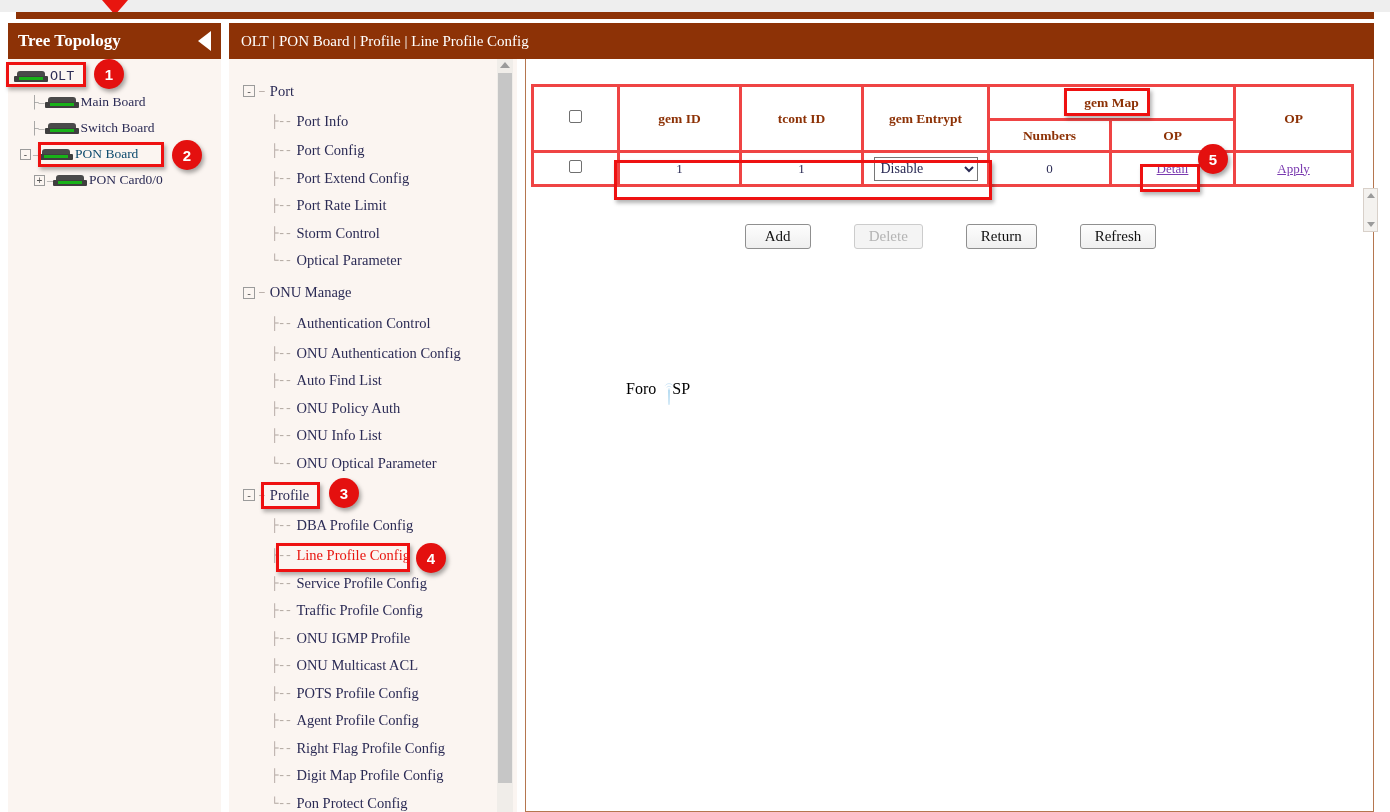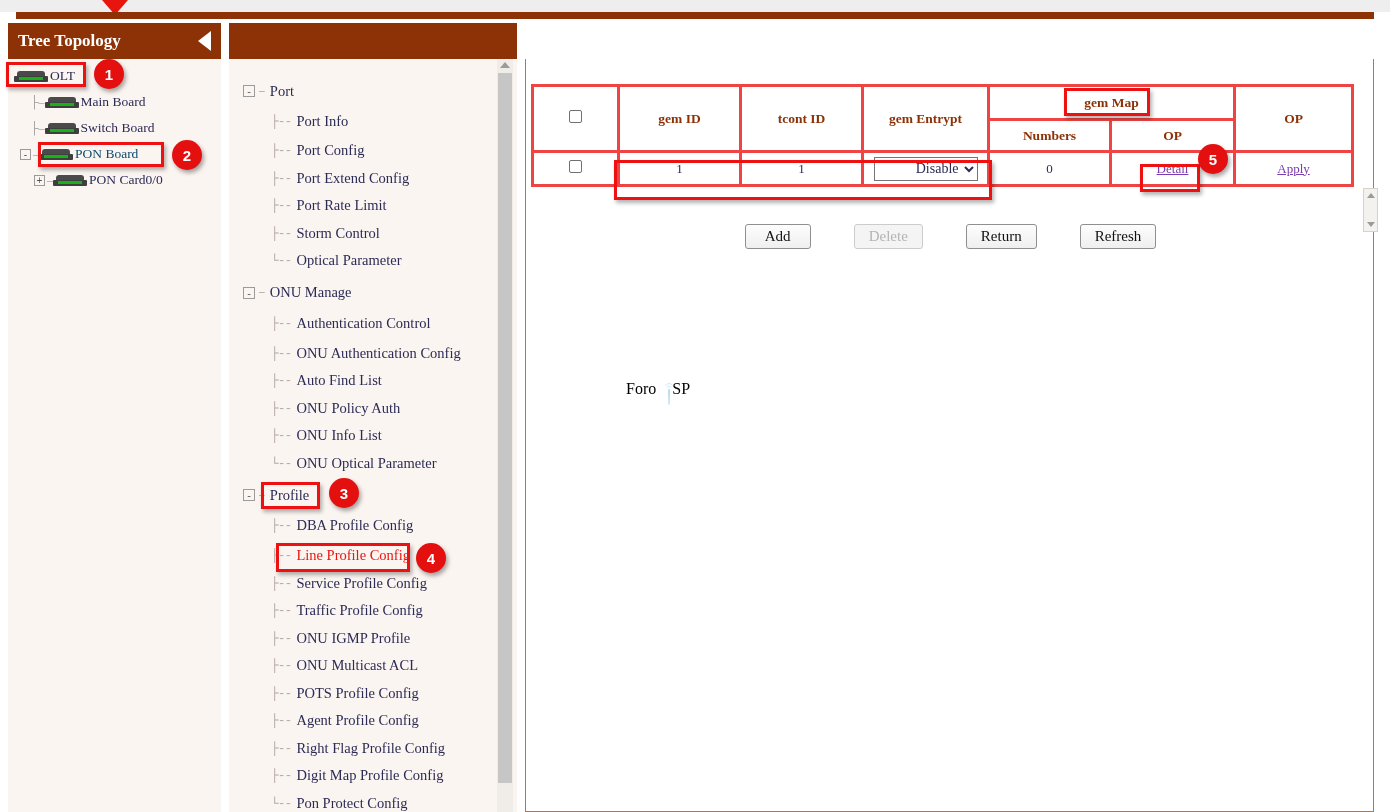--- a/index.html
+++ b/index.html
@@ -91,21 +91,21 @@
   }
   table.grid th { color:#8d3206; font-weight:bold; font-size:13.5px; }
   table.grid td { color:#2b2b55; font-size:13px; }
   .hdr-row1 td, .hdr-row1 th { height:60px; }
   .hdr-row2 th { height:32px; }
   .data-row td { height:34px; background:#fff; }
   .chk { width:13px;height:13px; border:1px solid #707070; background:#fff; display:inline-block; border-radius:2px; }
   .linkc { color:#7a3ab0; text-decoration:underline; font-size:13px; }
   .sel {
     font-family:"Liberation Serif", serif; font-size:14px; color:#2b2b55;
-    border:1px solid #767676; background:#fff; padding:1px 2px; width:104px; height:24px;text-align:right;
+    border:1px solid #767676; background:#fff; padding:1px 2px; width:104px; height:24px;
   }
 
   .tbl-scroll { position:absolute; left:832px; top:104px; width:15px; height:44px; background:#f4f2ef; border:1px solid #d8d0c9;}
   .tbl-scroll .a-up { position:absolute; left:3px; top:4px; width:0;height:0; border-left:4px solid transparent;border-right:4px solid transparent;border-bottom:5px solid #9b9b9b;}
   .tbl-scroll .a-dn { position:absolute; left:3px; bottom:4px; width:0;height:0; border-left:4px solid transparent;border-right:4px solid transparent;border-top:5px solid #9b9b9b;}
 
   .btn-row { position:absolute; left:0; top:165px; width:849px; display:flex; justify-content:center; gap:43px; }
   .btn {
     font-family:"Liberation Serif", serif; font-size:15px; color:#111;
     background:linear-gradient(#fdfdfd,#efefef); border:1px solid #8f8f8f; border-radius:3px;
@@ -133,21 +133,21 @@
   <div class="top-arrow"></div>
   <div class="top-bar"></div>
 
   <div class="tree-panel"></div>
   <div class="tree-header">
     <span>Tree Topology</span>
     <span class="collapse-arrow"></span>
   </div>
   <div class="tree-body">
 
-    <div class="tnode" style="padding-left:6px;">
+    <div class="tnode" style="padding-left:6px;font-family:Liberation Mono, monospace;">
       <span class="dev-icon">
           <i class="top"></i>
           <i class="bot"></i>
           <i class="led"></i>
         </span>
       <span class="lbl">OLT</span>
     </div>
 
     <div class="tnode" style="padding-left:22px;">
       <span class="dashline">├–</span>
@@ -306,20 +306,23 @@
         <span class="nav-lbl">Pon Protect Config</span>
       </div>
     </div>
   </div>
 
   <div class="nav-scroll">
     <div class="arrow-up"></div>
     <div class="thumb"></div>
   </div>
 
+  <div class="content-header">
+    <span>OLT | PON Board | Profile | Line Profile Config</span>
+  </div>
 
   <div class="content-body">
 
     <div class="grid-wrap">
       <table class="grid">
         <colgroup>
           <col style="width:86px">
             <col style="width:122px">
             <col style="width:122px">
           <col style="width:126px">

